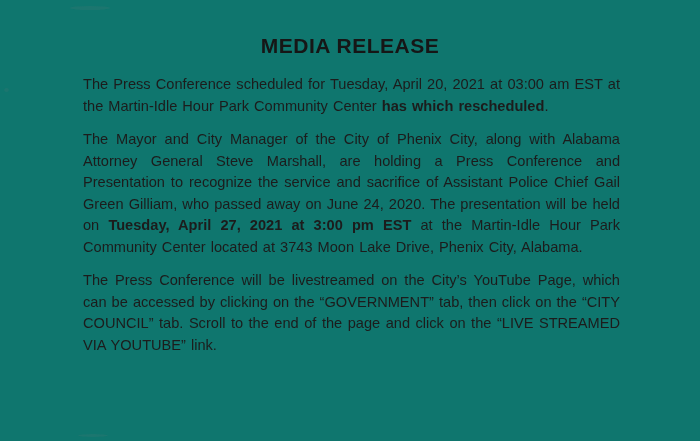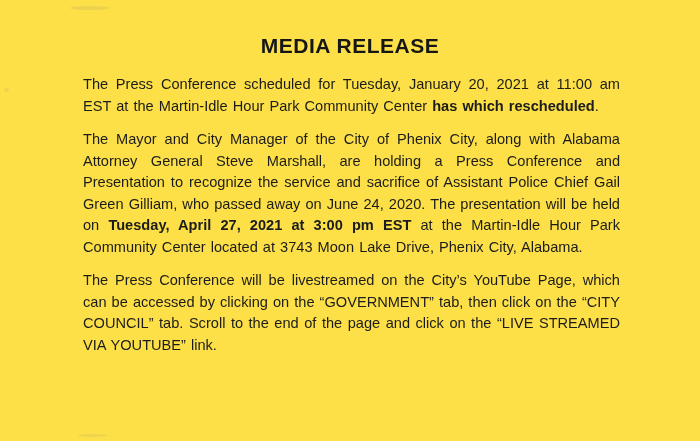--- a/index.html
+++ b/index.html
@@ -4,21 +4,21 @@
 <style>
   html, body {
     margin: 0;
     padding: 0;
     background: #ffffff;
   }
   .page {
     position: relative;
     width: 700px;
     height: 441px;
-    background: #fde047;
+    background: #0f766e;
     overflow: hidden;
     font-family: "Liberation Sans", sans-serif;
     color: #1c1c1c;
   }
   .doc-title {
     margin: 33px 0 0 0;
     text-align: center;
     font-size: 21px;
     line-height: 26px;
     font-weight: bold;
@@ -60,21 +60,21 @@
 
   <div class="scan-speck speck-a"></div>
   <div class="scan-speck speck-b"></div>
   <div class="scan-speck speck-c"></div>
 
   <h1 class="doc-title">MEDIA RELEASE</h1>
 
   <div class="doc-body">
 
     <p class="para">
-      <span>The Press Conference scheduled for Tuesday, January 20, 2021 at 11:00 am EST at the Martin-Idle Hour Park Community Center </span><span class="bold">has which rescheduled</span><span>.</span>
+      <span>The Press Conference scheduled for Tuesday, April 20, 2021 at 03:00 am EST at the Martin-Idle Hour Park Community Center </span><span class="bold">has which rescheduled</span><span>.</span>
     </p>
 
     <p class="para">
       <span>The Mayor and City Manager of the City of Phenix City, along with Alabama Attorney General Steve Marshall, are holding a Press Conference and Presentation to recognize the service and sacrifice of Assistant Police Chief Gail Green Gilliam, who passed away on June 24, 2020. The presentation will be held on </span><span class="bold">Tuesday, April 27, 2021 at 3:00 pm EST</span><span> at the Martin-Idle Hour Park Community Center located at 3743 Moon Lake Drive, Phenix City, Alabama.</span>
     </p>
 
     <p class="para">
       <span>The Press Conference will be livestreamed on the City’s YouTube Page, which can be accessed by clicking on the “GOVERNMENT” tab, then click on the “CITY COUNCIL” tab.  Scroll to the end of the page and click on the “LIVE STREAMED VIA YOUTUBE” link.</span>
     </p>
 

